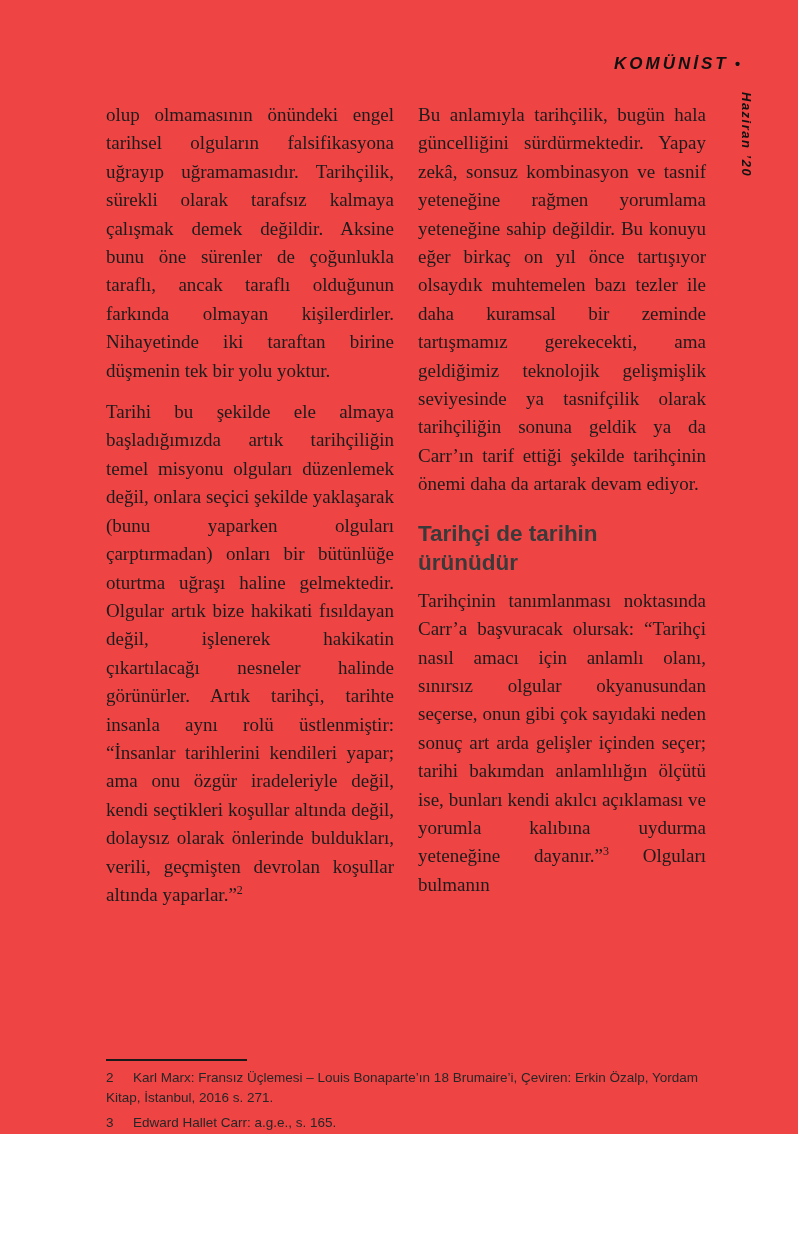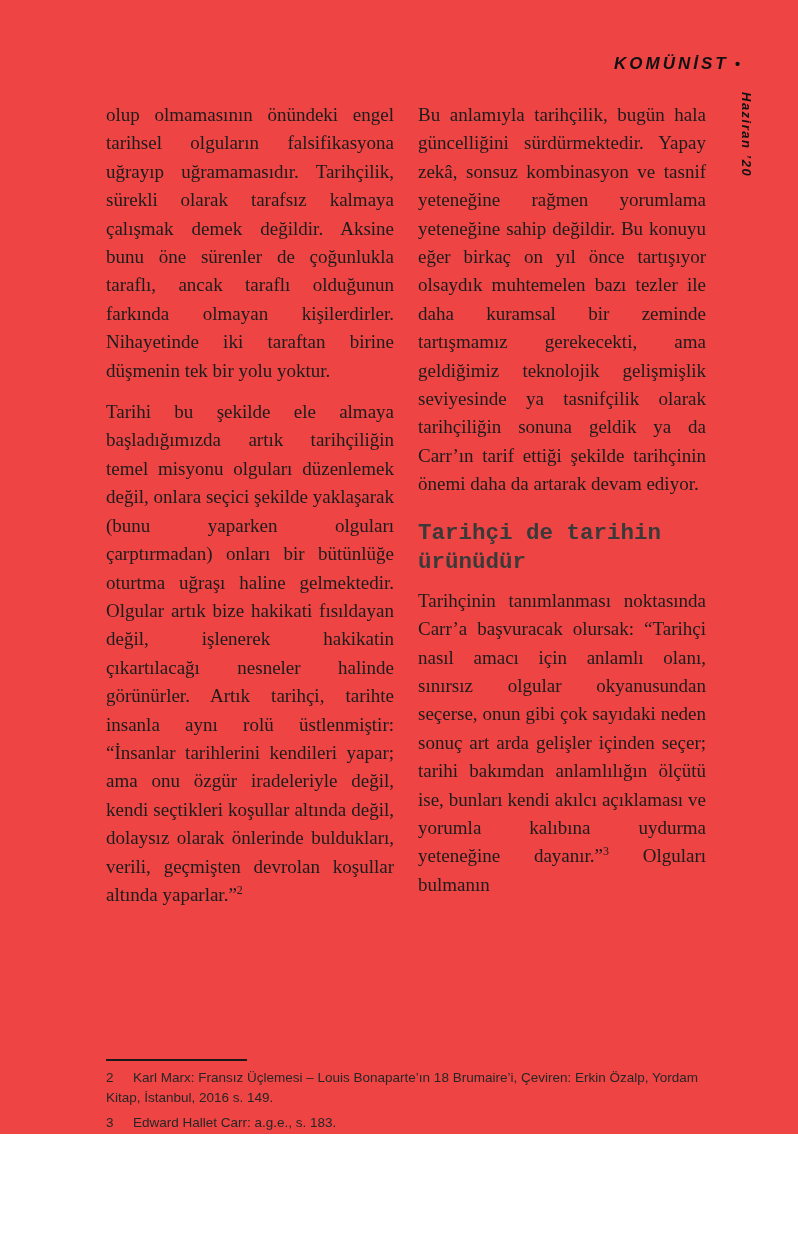--- a/index.html
+++ b/index.html
@@ -70,21 +70,21 @@
     text-align: justify;
     hyphens: auto;
     -webkit-hyphens: auto;
   }
   .para .italic { }
   .para sup {
     font-size: 12px;
     line-height: 0;
   }
   .section-heading {
-    font-family: Liberation Mono, monospace;
+    font-family: Liberation Sans, sans-serif;
     font-weight: bold;
     font-size: 22.5px;
     line-height: 29px;
     color: #3a3a3a;
     margin: 20px 12px 10px 0;
   }
 
   
   .fn-rule {
     position: absolute;
@@ -138,19 +138,19 @@
       </section>
     <section class="col">
         <p class="para"><span>Bu anlamıyla tarihçilik, bugün hala güncelliğini sürdürmektedir. Yapay zekâ, sonsuz kombinasyon ve tasnif yeteneğine rağmen yorumlama yeteneğine sahip değildir. Bu konuyu eğer birkaç on yıl önce tartışıyor olsaydık muhtemelen bazı tezler ile daha kuramsal bir zeminde tartışmamız gerekecekti, ama geldiğimiz teknolojik gelişmişlik seviyesinde ya tasnifçilik olarak tarihçiliğin sonuna geldik ya da Carr’ın tarif ettiği şekilde tarihçinin önemi daha da artarak devam ediyor.</span></p>
         <h2 class="section-heading">Tarihçi de tarihin ürünüdür</h2>
         <p class="para"><span>Tarihçinin tanımlanması noktasında Carr’a başvuracak olursak: “Tarihçi nasıl amacı için anlamlı olanı, sınırsız olgular okyanusundan seçerse, onun gibi çok sayıdaki neden sonuç art arda gelişler içinden seçer; tarihi bakımdan anlamlılığın ölçütü ise, bunları kendi akılcı açıklaması ve yorumla kalıbına uydurma yeteneğine dayanır.”</span><sup>3</sup><span> Olguları bulmanın</span></p>
       </section>
   </main>
 
   <div class="fn-rule"></div>
   <div class="footnotes">
-      <p class="footnote"><span class="fn-num">2</span><span>Karl Marx: Fransız Üçlemesi – Louis Bonaparte’ın 18 Brumaire’i, Çeviren: Erkin Özalp, Yordam Kitap, İstanbul, 2016 s. 149.</span></p>
-      <p class="footnote"><span class="fn-num">3</span><span>Edward Hallet Carr: a.g.e., s. 183.</span></p>
+      <p class="footnote"><span class="fn-num">2</span><span>Karl Marx: Fransız Üçlemesi – Louis Bonaparte’ın 18 Brumaire’i, Çeviren: Erkin Özalp, Yordam Kitap, İstanbul, 2016 s. 271.</span></p>
+      <p class="footnote"><span class="fn-num">3</span><span>Edward Hallet Carr: a.g.e., s. 165.</span></p>
     </div>
 
   <div class="page-number">173</div>
 
 </div>
 
 </body></html>

